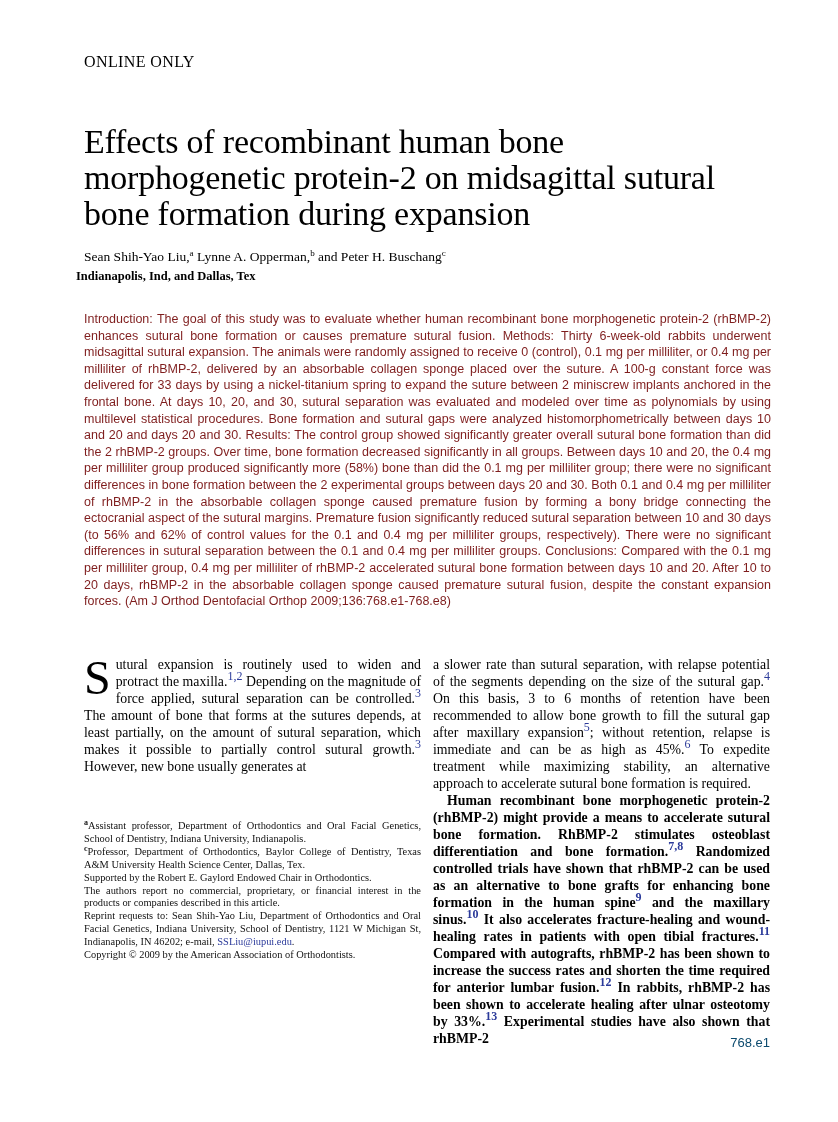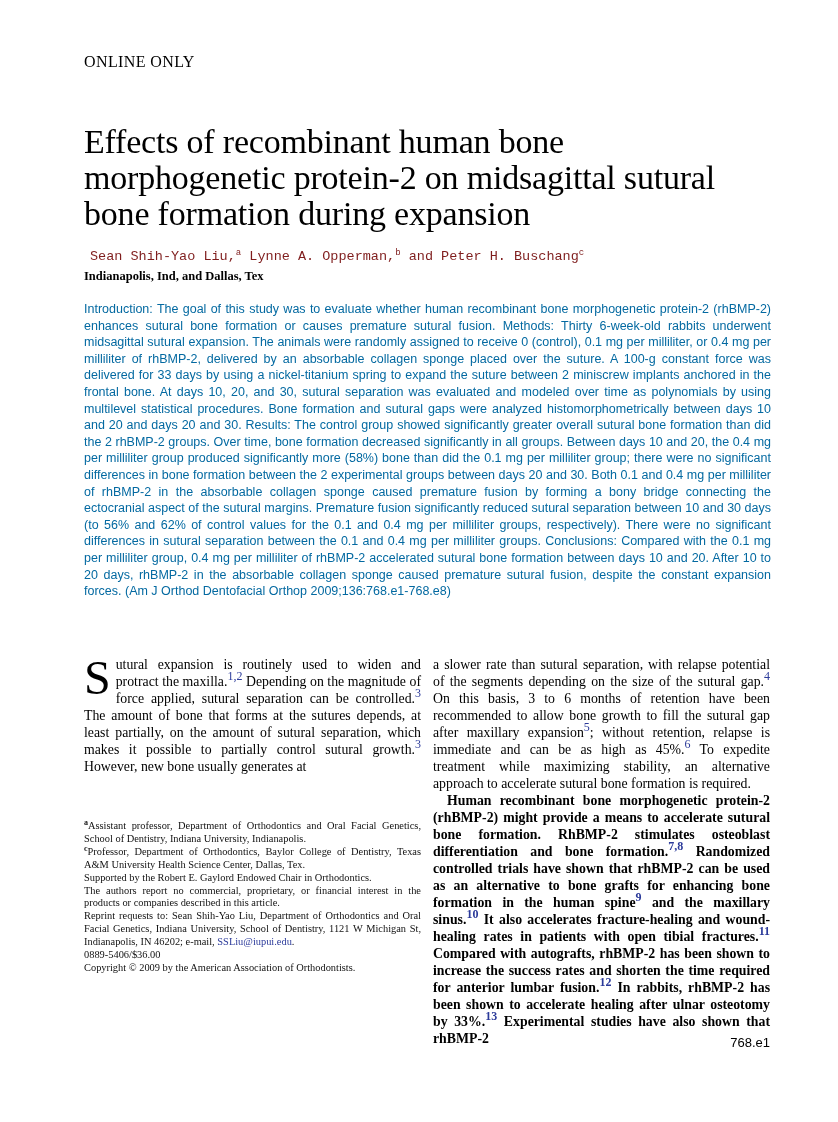--- a/index.html
+++ b/index.html
@@ -18,35 +18,35 @@
     font-family:"Liberation Serif", serif;
   }
   #article-title{
     left:84px;top:124px;width:700px;
     font-size:34px;line-height:36px;font-weight:500;
     letter-spacing:-.2px;
     white-space:pre-line;
     font-family:"Liberation Serif", serif;
   }
   #authors-line{
-    left:90px;top:249px;width:686px;
-    font-family:Liberation Mono, monospace;
-    font-size:13.5px;color:#7f1d1d;
+    left:84px;top:249px;width:686px;
+    font-family:Liberation Serif, serif;
+    font-size:13.5px;color:#000000;
   }
   #authors-line sup{font-size:9px;}
   #affiliation{
-    left:84px;top:269px;width:686px;
+    left:76px;top:269px;width:686px;
     font-size:12.5px;font-weight:600;
   }
   #abstract{
-    left:84px;top:301px;width:687px;
+    left:84px;top:311px;width:687px;
     font-family:"Liberation Sans", sans-serif;
     font-size:12.5px;line-height:16.6px;
     text-align:justify;
-    color:#0369a1;
+    color:#7f1d1d;
     hyphens:auto;
   }
   .column{
     width:337px;
     font-size:13.8px;line-height:17px;
     text-align:justify;
     hyphens:auto;
   }
   #col-left{left:84px;top:656px;}
   #col-right{left:433px;top:656px;}
@@ -66,21 +66,21 @@
     font-size:10.4px;line-height:12.9px;
     text-align:justify;
     color:#111;
   }
   .footnote{margin:0;}
   .footnote sup{font-size:8px;font-weight:bold;}
   #page-number{
     left:433px;top:1035px;width:337px;
     text-align:right;
     font-family:"Liberation Sans", sans-serif;
-    font-size:13px;color:#000000;
+    font-size:13px;color:#0c4a6e;
   }
 </style>
 </head>
 <body>
 
 <div id="page">
 
   <div id="header-label" class="abs">ONLINE ONLY</div>
 
   <h1 id="article-title" class="abs" style="margin:0;">Effects of recombinant human bone
@@ -101,19 +101,18 @@
     <p class="para"><span>a slower rate than sutural separation, with relapse potential of the segments depending on the size of the sutural gap.</span><sup class="cite">4</sup><span> On this basis, 3 to 6 months of retention have been recommended to allow bone growth to fill the sutural gap after maxillary expansion</span><sup class="cite">5</sup><span>; without retention, relapse is immediate and can be as high as 45%.</span><sup class="cite">6</sup><span> To expedite treatment while maximizing stability, an alternative approach to accelerate sutural bone formation is required.</span></p>
     <p class="para-indent"><span>Human recombinant bone morphogenetic protein-2 (rhBMP-2) might provide a means to accelerate sutural bone formation. RhBMP-2 stimulates osteoblast differentiation and bone formation.</span><sup class="cite">7,8</sup><span> Randomized controlled trials have shown that rhBMP-2 can be used as an alternative to bone grafts for enhancing bone formation in the human spine</span><sup class="cite">9</sup><span> and the maxillary sinus.</span><sup class="cite">10</sup><span> It also accelerates fracture-healing and wound-healing rates in patients with open tibial fractures.</span><sup class="cite">11</sup><span> Compared with autografts, rhBMP-2 has been shown to increase the success rates and shorten the time required for anterior lumbar fusion.</span><sup class="cite">12</sup><span> In rabbits, rhBMP-2 has been shown to accelerate healing after ulnar osteotomy by 33%.</span><sup class="cite">13</sup><span> Experimental studies have also shown that rhBMP-2</span></p>
   </div>
 
   <div id="footnotes" class="abs">
       <div class="footnote"><sup>a</sup><span>Assistant professor, Department of Orthodontics and Oral Facial Genetics, School of Dentistry, Indiana University, Indianapolis.</span></div>
       <div class="footnote"><sup>c</sup><span>Professor, Department of Orthodontics, Baylor College of Dentistry, Texas A&amp;M University Health Science Center, Dallas, Tex.</span></div>
       <div class="footnote"><span>Supported by the Robert E. Gaylord Endowed Chair in Orthodontics.</span></div>
       <div class="footnote"><span>The authors report no commercial, proprietary, or financial interest in the products or companies described in this article.</span></div>
       <div class="footnote"><span>Reprint requests to: Sean Shih-Yao Liu, Department of Orthodontics and Oral Facial Genetics, Indiana University, School of Dentistry, 1121 W Michigan St, Indianapolis, IN 46202; e-mail, </span><span class="link">SSLiu@iupui.edu</span><span>.</span></div>
-      <div class="footnote"><span>0889-5406/$36.00</span></div>
       <div class="footnote"><span>Copyright © 2009 by the American Association of Orthodontists.</span></div>
     </div>
 
   <div id="page-number" class="abs">768.e1</div>
 
 </div>
 
 </body></html>

